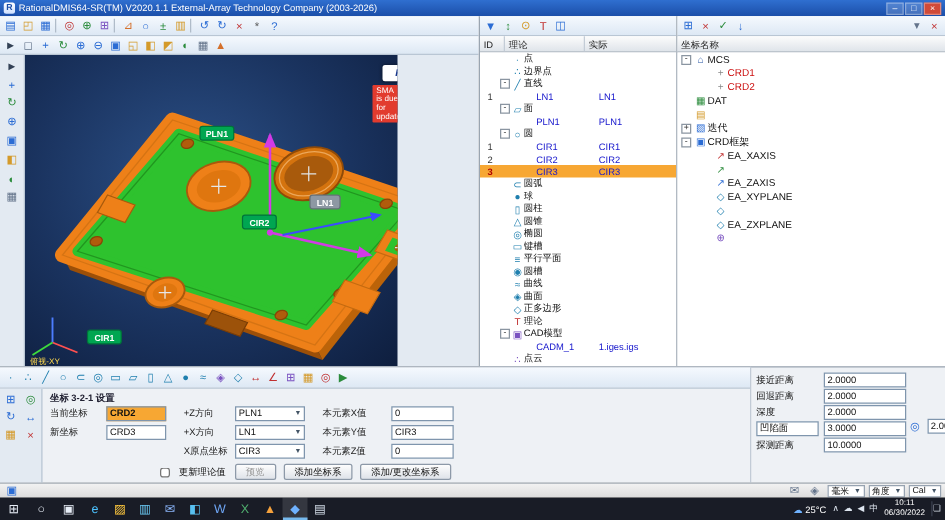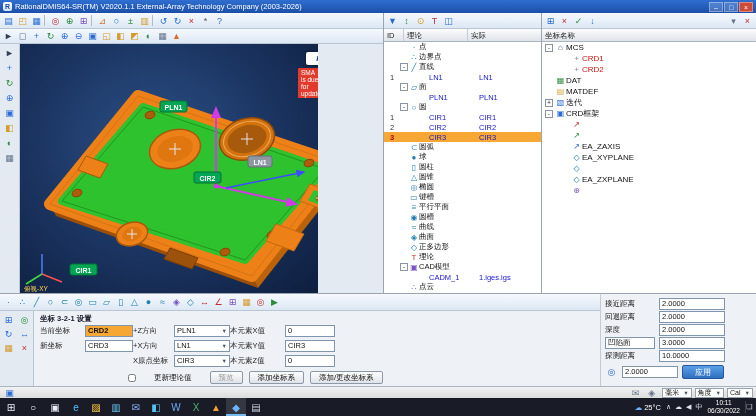--- a/index.html
+++ b/index.html
@@ -54,35 +54,35 @@
   .crow .tname{width:auto;flex:1}
   .ind1{padding-left:19px}
 
   
   #bottom-left{position:absolute;left:0;top:293px;width:600px;height:93px;background:#eef1f5;border-top:1px solid #9aa5b1}
   .bottom-toolbar{height:17px}
   .bottom-body{display:flex;height:75px}
   .corner-grid{width:34px;background:#e3eaf2;border-right:1px solid #b9c6d4;display:grid;grid-template-columns:15px 15px;gap:1px;padding:2px;align-content:start}
   .coord-panel{flex:1;padding:2px 6px}
   .coord-title{height:11px;line-height:11px;font-size:7.5px;font-weight:bold;color:#223}
-  .coord-grid{display:flex;margin-top:1px}
+  .coord-grid{display:flex;gap:14px;margin-top:1px}
   .cg-col{display:flex;flex-direction:column;gap:3px}
   .frow{display:flex;align-items:center;gap:3px;font-size:7.5px;height:12px}
   .flabel{color:#222}
   .cg-a .flabel{width:42px}.cg-b .flabel{width:38px}.cg-c .flabel{width:52px}
   .inputbox{height:12px;border:1px solid #7f95ad;background:#fff;font-size:7.5px;line-height:10px;padding:0 2px;color:#111;display:flex;align-items:center;justify-content:space-between}
   .cg-a .inputbox{width:48px}.cg-b .inputbox{width:56px}.cg-c .inputbox{width:50px}
   .hl .inputbox{background:#f7a733;font-weight:bold}
   .caret{font-size:5.5px;color:#456;margin-left:2px}
-  .coord-footer{display:flex;align-items:center;gap:18px;margin-top:4px;padding-left:88px;font-size:7.5px}
+  .coord-footer{display:flex;align-items:center;gap:7px;margin-top:4px;padding-left:88px;font-size:7.5px}
   .coord-footer input[type=checkbox]{width:8px;height:8px}
   .btn{height:13px;font-size:7.5px;padding:0 8px;background:linear-gradient(#fdfdfd,#dfe3e9);border:1px solid #8d99a8;border-radius:2px;color:#111}
   .btn.disabled{color:#999}
 
-  #bottom-right{position:absolute;left:600px;top:293px;width:156px;height:93px;background:#eef1f5;border-top:1px solid #9aa5b1;border-left:1px solid #c2cbd6;padding:3px 4px;display:flex;flex-direction:column;gap:1px}
+  #bottom-right{position:absolute;left:600px;top:293px;width:156px;height:93px;background:#eef1f5;border-top:1px solid #9aa5b1;border-left:1px solid #c2cbd6;padding:3px 4px;display:flex;flex-direction:row;gap:1px}
   .prow{display:flex;align-items:center;gap:4px;font-size:7.5px;height:13px}
   .plabel{width:50px}
   .prow .inputbox{width:66px}
   .comborow .plabel{border:1px solid #7f95ad;background:#fff;height:12px;display:flex;align-items:center;justify-content:space-between;padding:0 2px}
   .pfooter{display:flex;align-items:center;gap:4px;margin-top:2px}
   .pfooter .inputbox{width:56px}
   .apply{height:14px;padding:0 12px;font-size:8px;color:#fff;background:linear-gradient(#5aa0e8,#2f6fc0);border:1px solid #24589a;border-radius:2px}
 
   
   #statusbar{position:absolute;left:0;top:386px;width:756px;height:12px;background:linear-gradient(#f2f2f2,#dcdcdc);border-top:1px solid #aab4bf;display:flex;align-items:center;gap:4px;padding:0 3px;font-size:7px}
@@ -478,35 +478,35 @@
         <span class="tname" style="color: rgb(204, 17, 17);">CRD2</span>
       </div>
       <div class="crow">
         <span class="texp"></span>
         <span class="tglyph" style="color: rgb(43, 140, 60);">▦</span>
         <span class="tname">DAT</span>
       </div>
       <div class="crow">
         <span class="texp"></span>
         <span class="tglyph" style="color: rgb(212, 154, 43);">▤</span>
-        <span class="tname">MATDEF</span>
       </div>
       <div class="crow">
         <span class="texp">+</span>
         <span class="tglyph" style="color: rgb(43, 108, 212);">▧</span>
         <span class="tname">迭代</span>
       </div>
       <div class="crow">
         <span class="texp">-</span>
         <span class="tglyph" style="color: rgb(43, 108, 212);">▣</span>
         <span class="tname">CRD框架</span>
       </div>
       <div class="crow ind1">
         <span class="texp"></span>
         <span class="tglyph" style="color: rgb(192, 48, 48);">↗</span>
+        <span class="tname">EA_XAXIS</span>
       </div>
       <div class="crow ind1">
         <span class="texp"></span>
         <span class="tglyph" style="color: rgb(43, 140, 60);">↗</span>
       </div>
       <div class="crow ind1">
         <span class="texp"></span>
         <span class="tglyph" style="color: rgb(43, 108, 212);">↗</span>
         <span class="tname">EA_ZAXIS</span>
       </div>

